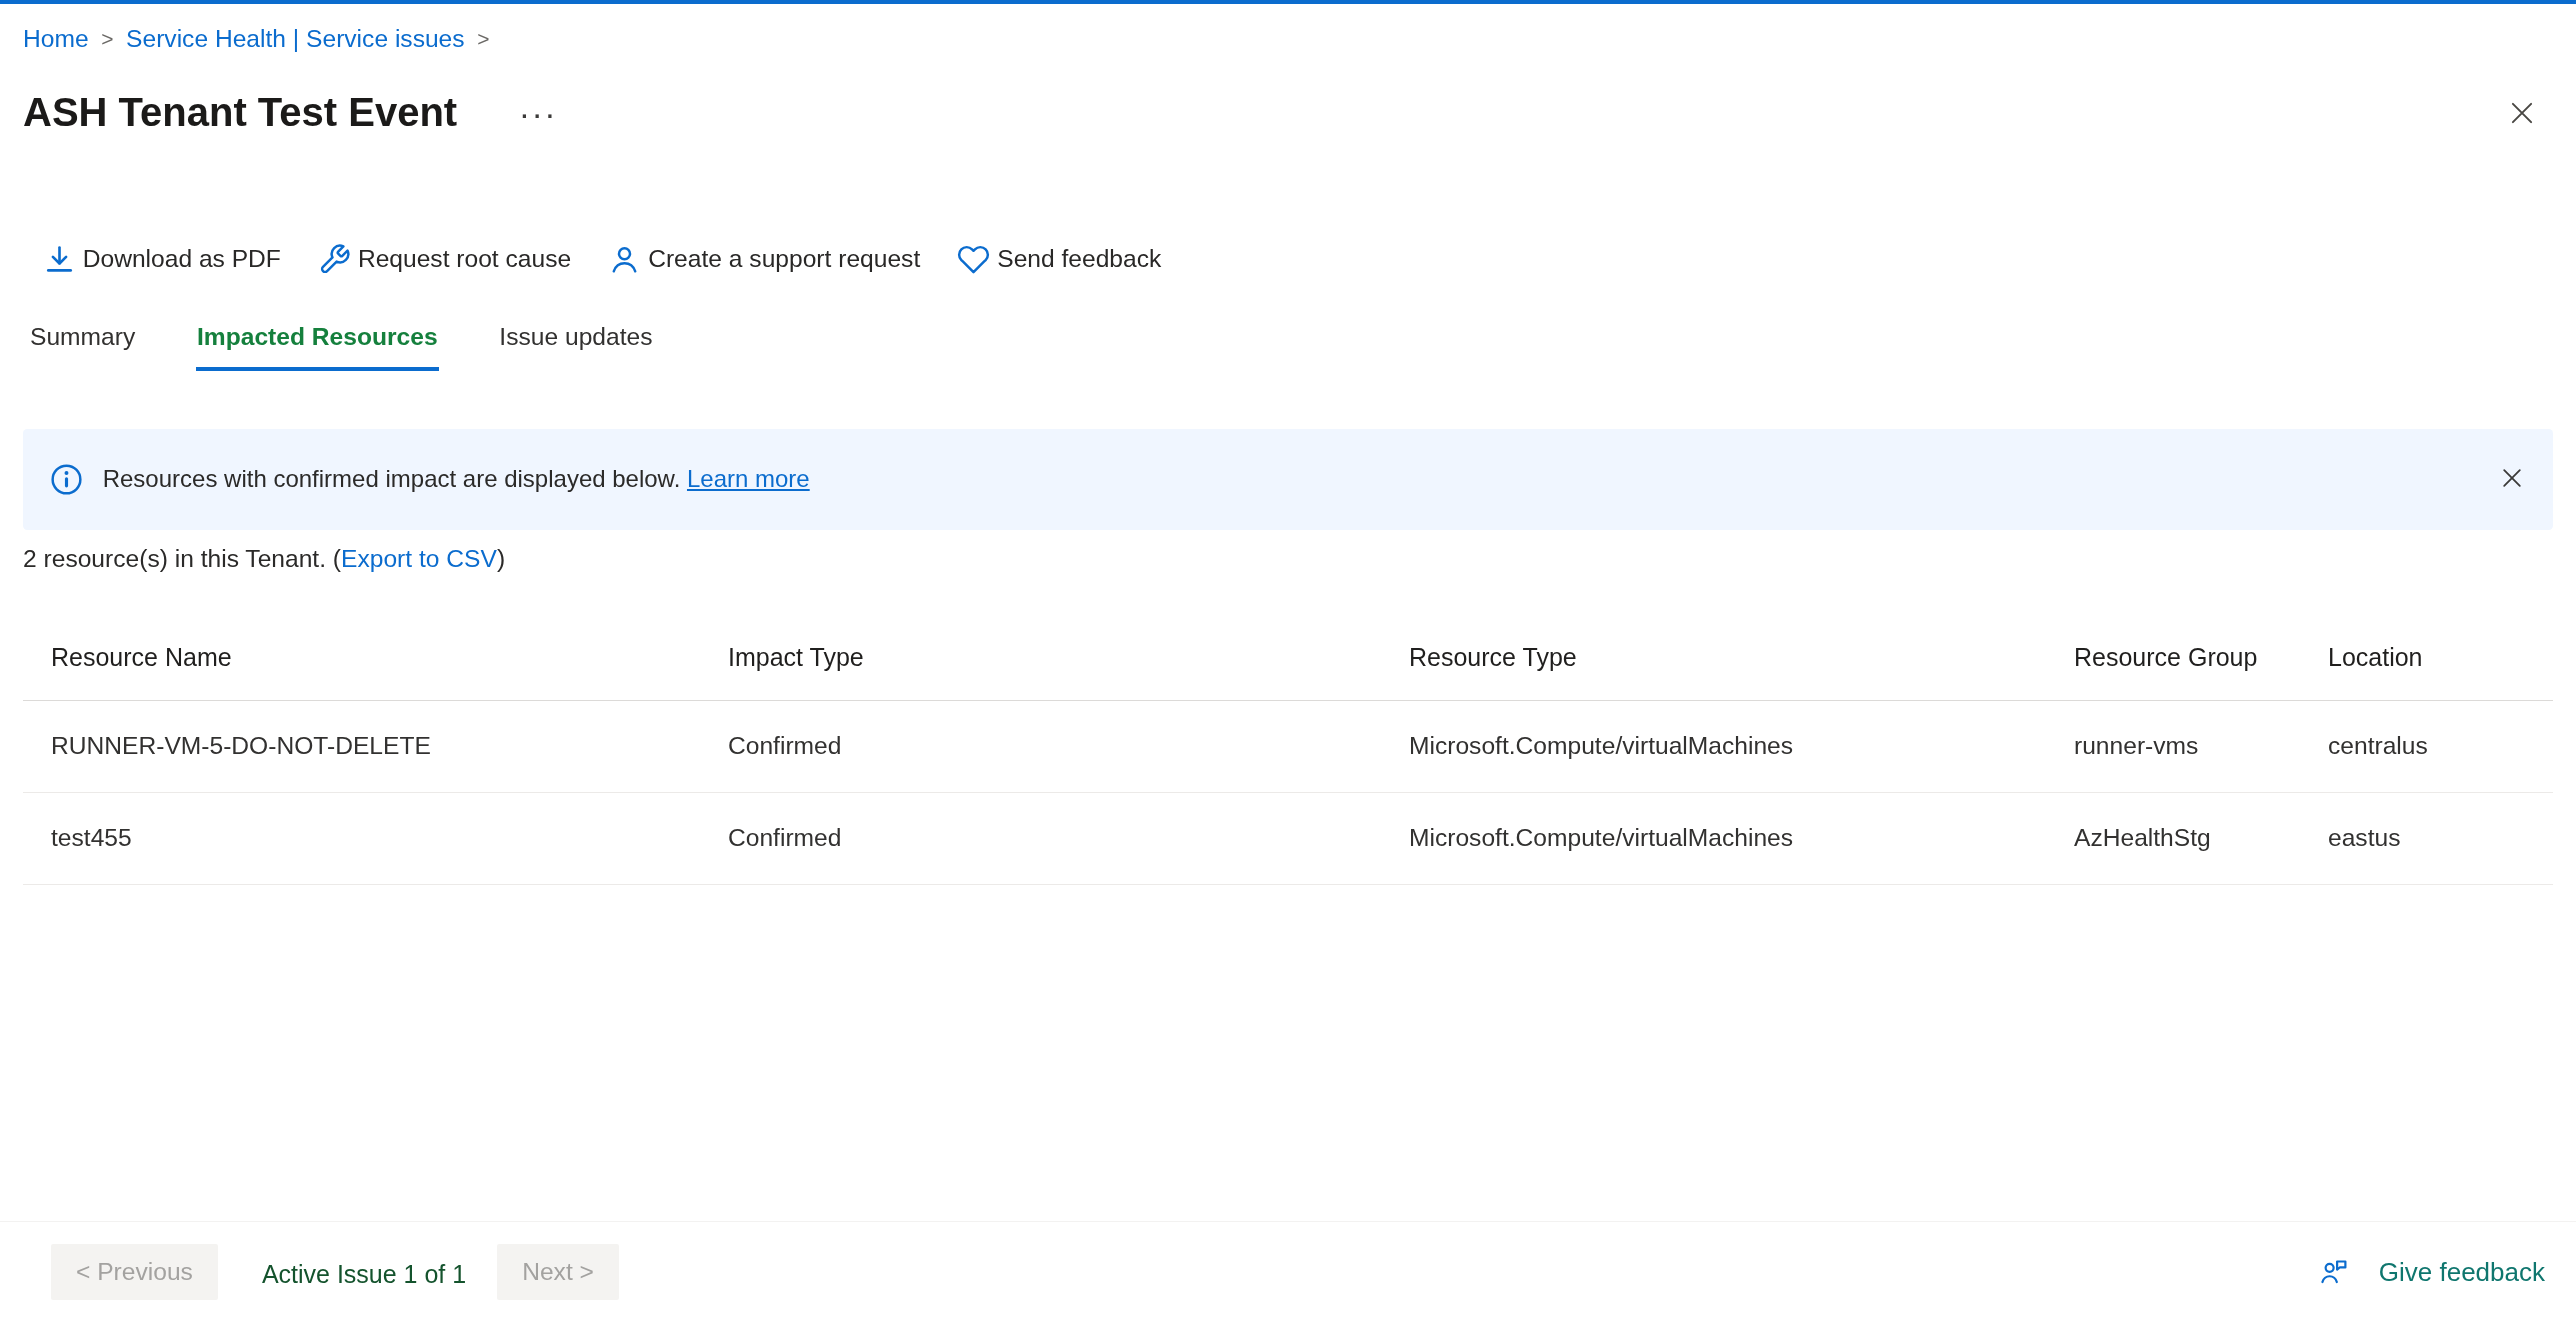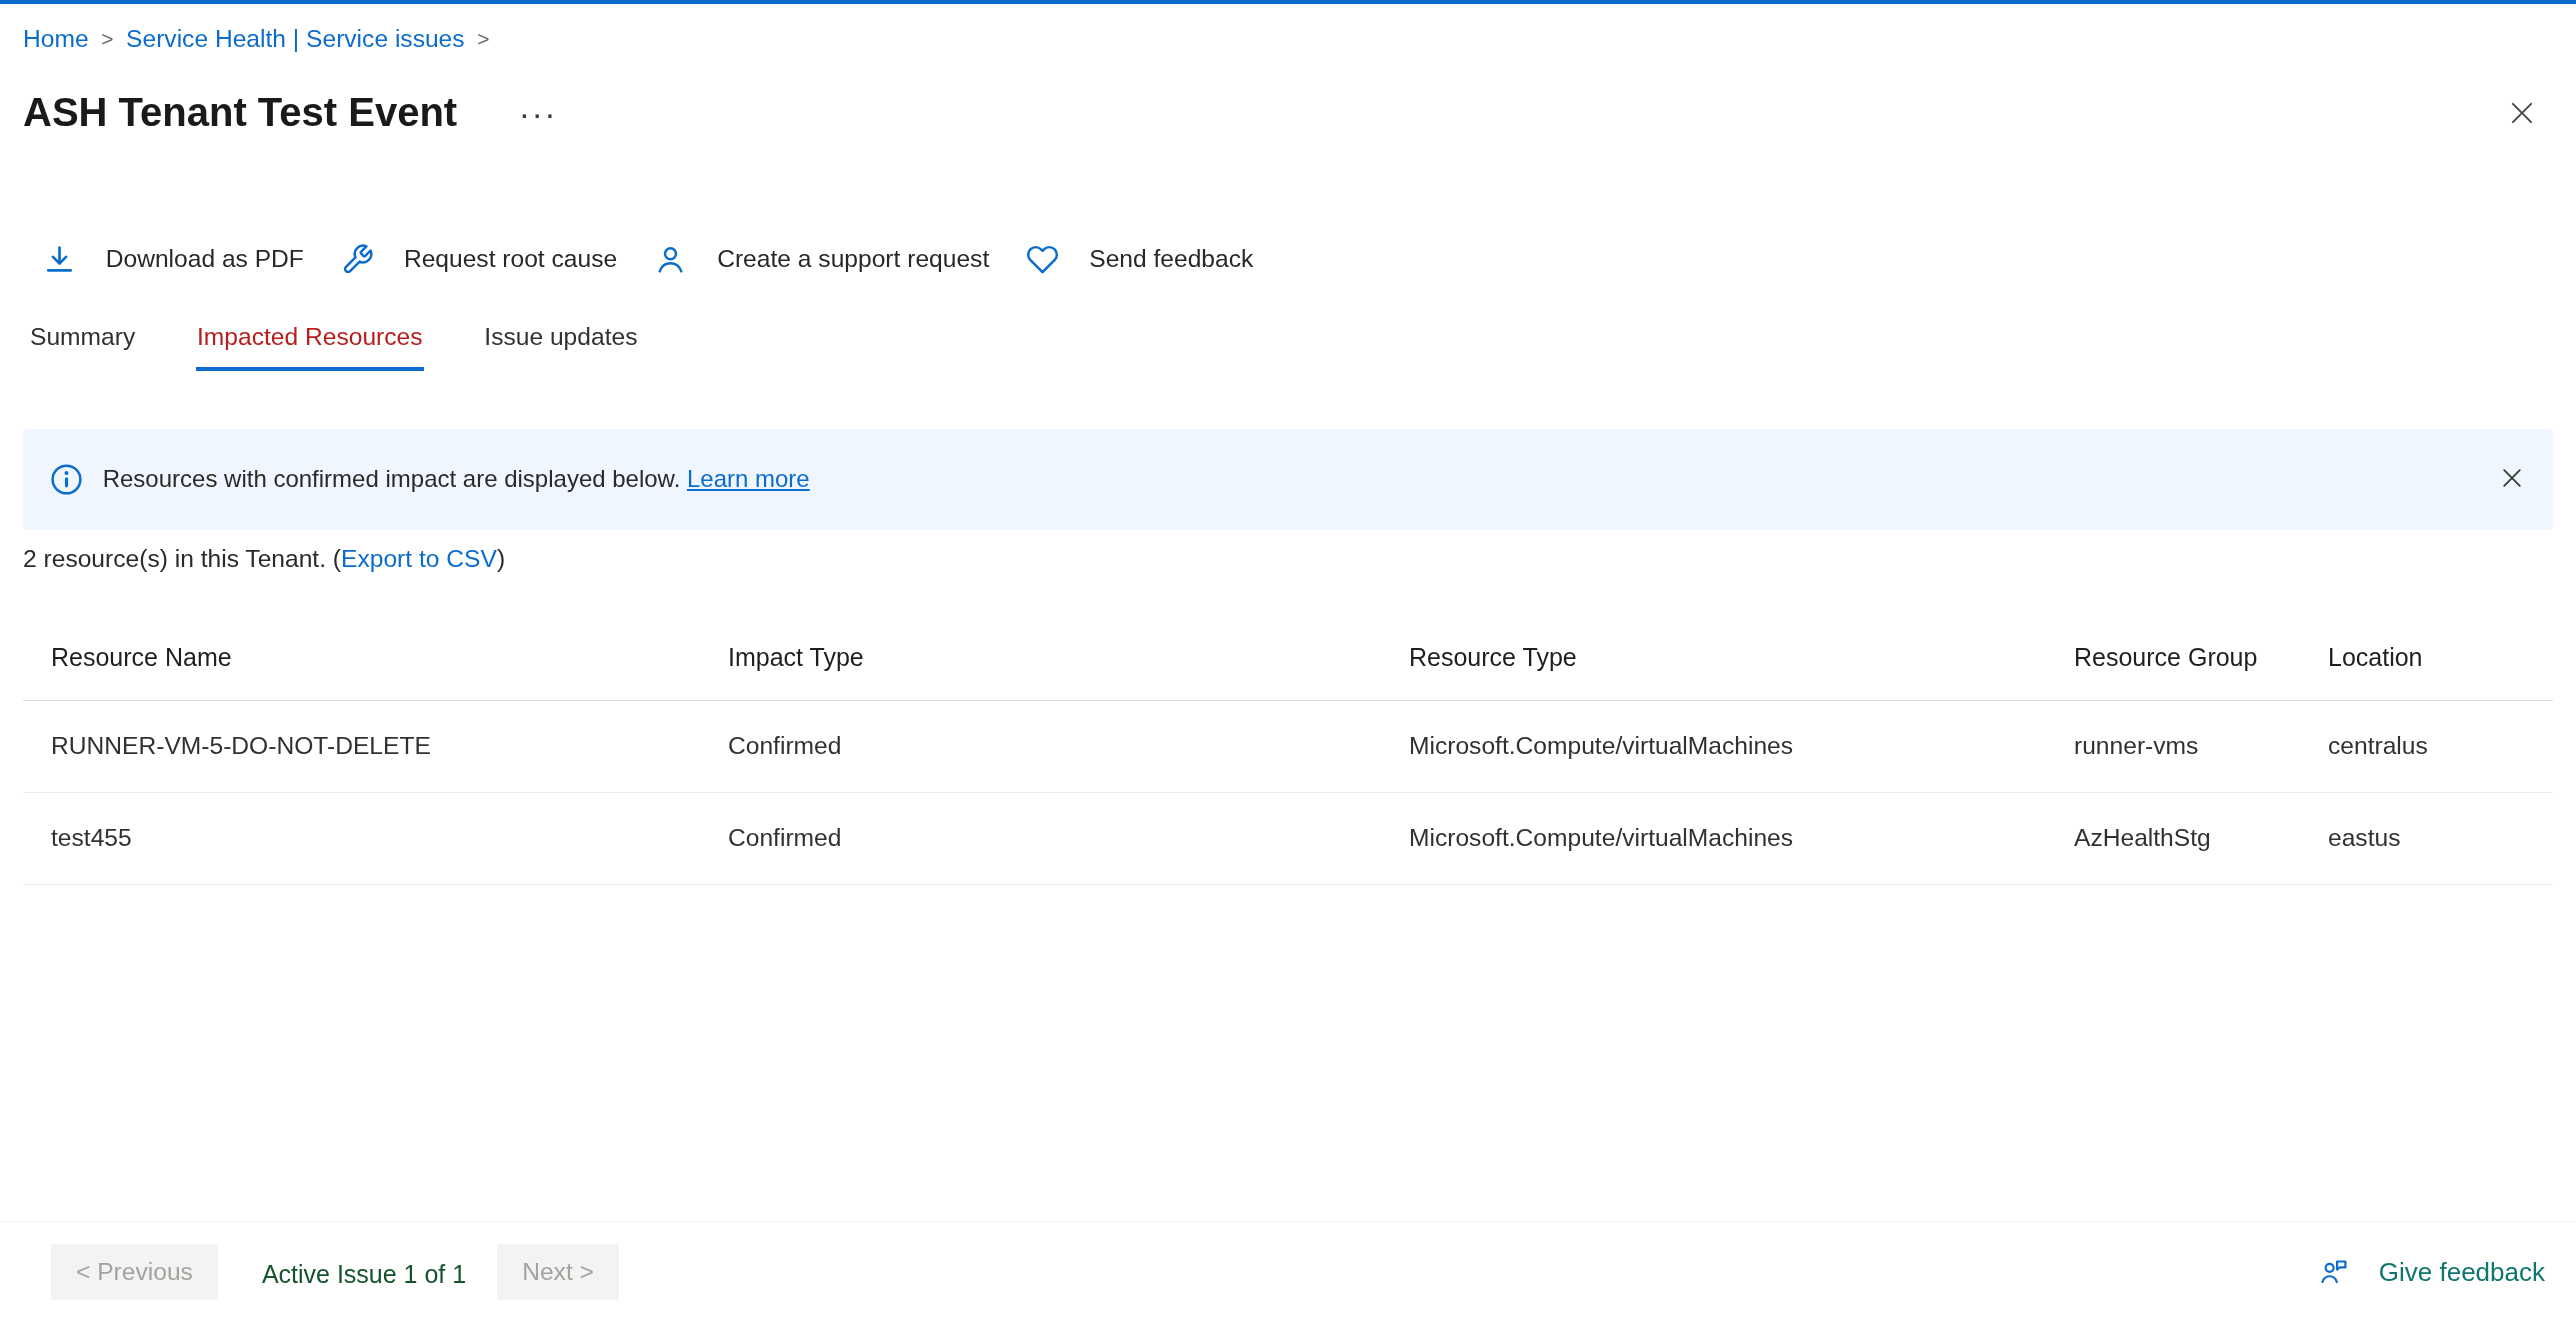--- a/index.html
+++ b/index.html
@@ -15,29 +15,29 @@
 
   
   .title-row{margin-top:35px;display:flex;align-items:center}
   h1{margin:0;font-size:40px;line-height:48px;font-weight:700;color:#1b1a19}
   .more-btn{margin-left:56px;margin-top:2.8px;background:none;border:none;cursor:pointer;
             font-size:34px;line-height:34px;color:#3b3a39;padding:0 5.6px;font-family:inherit;letter-spacing:1.4px}
   .close-btn{position:absolute;top:93px;right:34px;background:none;border:none;cursor:pointer;padding:5.6px;display:flex}
 
   
   .toolbar{margin-top:100px;margin-left:19.7px;display:flex;align-items:center;gap:37px}
-  .toolbar-btn{display:flex;align-items:center;gap:30px;background:none;border:none;cursor:pointer;
+  .toolbar-btn{display:flex;align-items:center;gap:7px;background:none;border:none;cursor:pointer;
                font-family:inherit;font-size:24.6px;color:#292827;padding:7px 0}
   .ticon{display:flex}
 
   
   .tabs{margin-top:31px;margin-left:5.6px;display:flex;gap:59px}
   .tab{background:none;border:none;cursor:pointer;font-family:inherit;font-size:24.6px;color:#323130;
        padding:9.8px 1.4px 15.5px;border-bottom:4.9px solid transparent}
-  .tab.active{font-weight:400;color:#b91c1c;border-bottom-color:#0b6cce}
+  .tab.active{font-weight:700;color:#15803d;border-bottom-color:#0b6cce}
 
   
   .banner{margin-top:58px;height:101px;background:#f0f6ff;border-radius:4.2px;display:flex;align-items:center;
           padding:0 25px 0 27px}
   .banner-text{margin-left:19.7px;font-size:24px;color:#2b2a29}
   .banner-text a{color:#0b6cce;text-decoration:underline;cursor:pointer}
   .banner-close{margin-left:auto;background:none;border:none;cursor:pointer;padding:4.2px;display:flex}
 
   
   .count-line{margin-top:14.8px;font-size:24.6px;color:#2b2a29}

